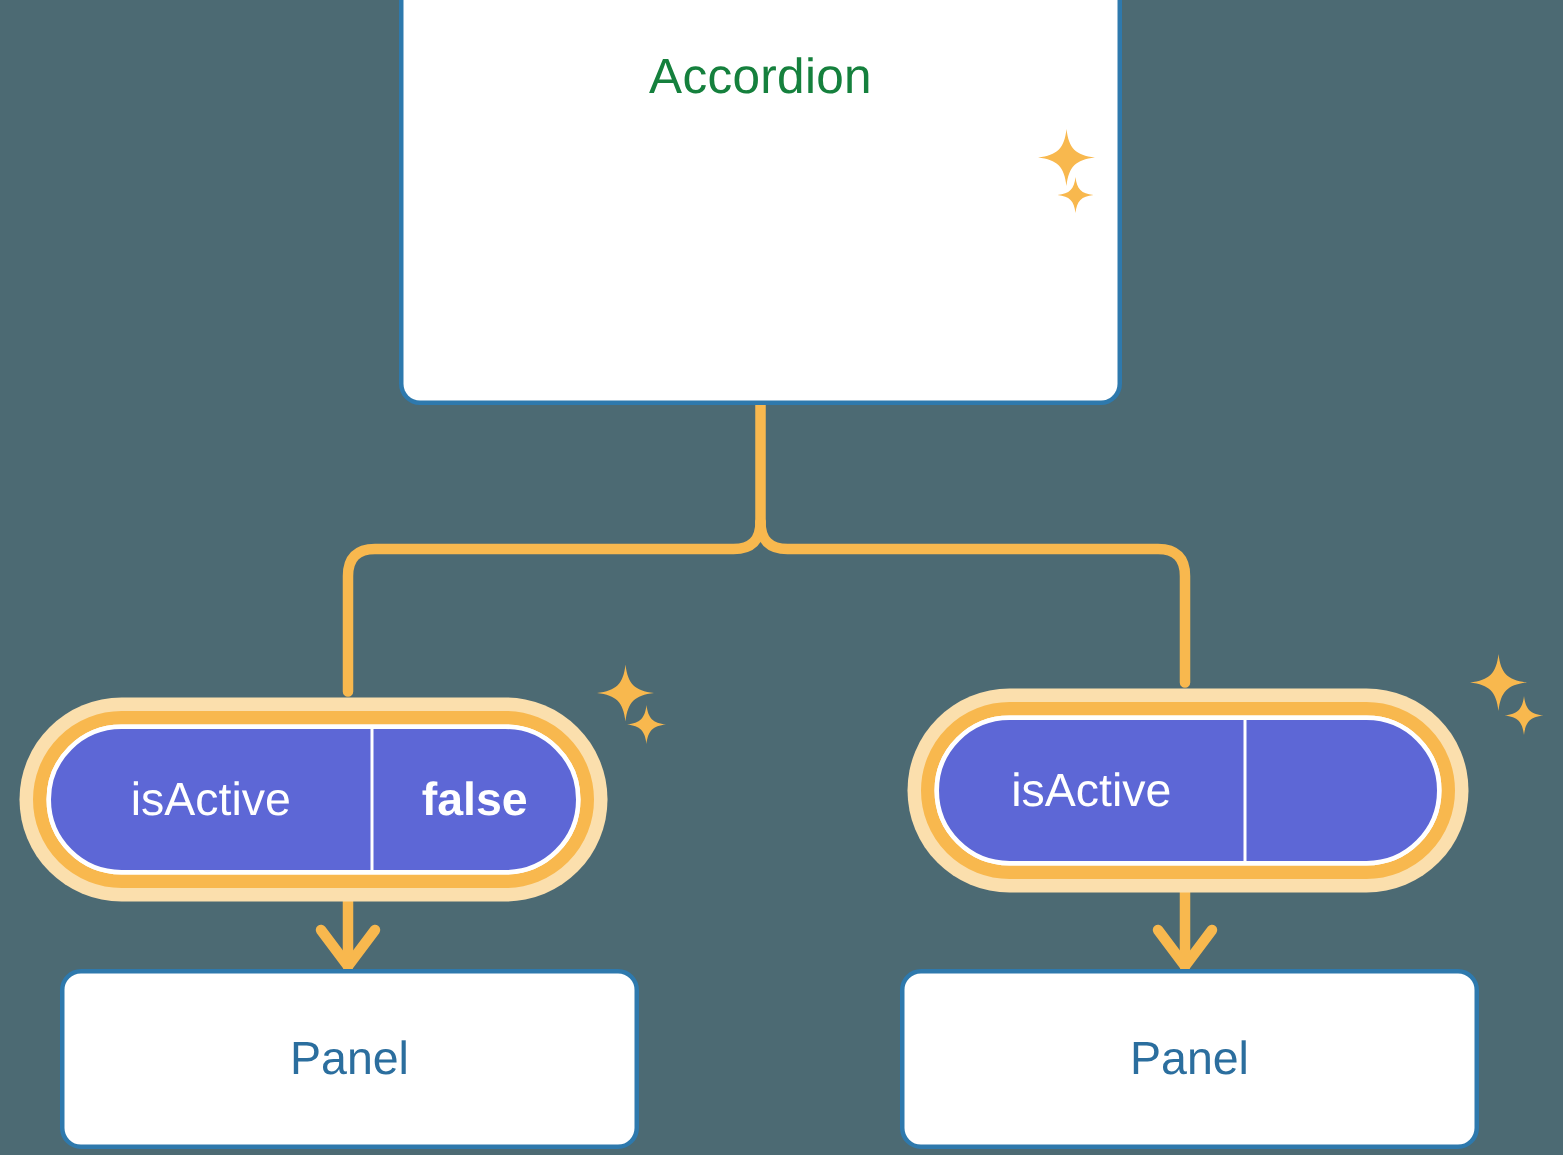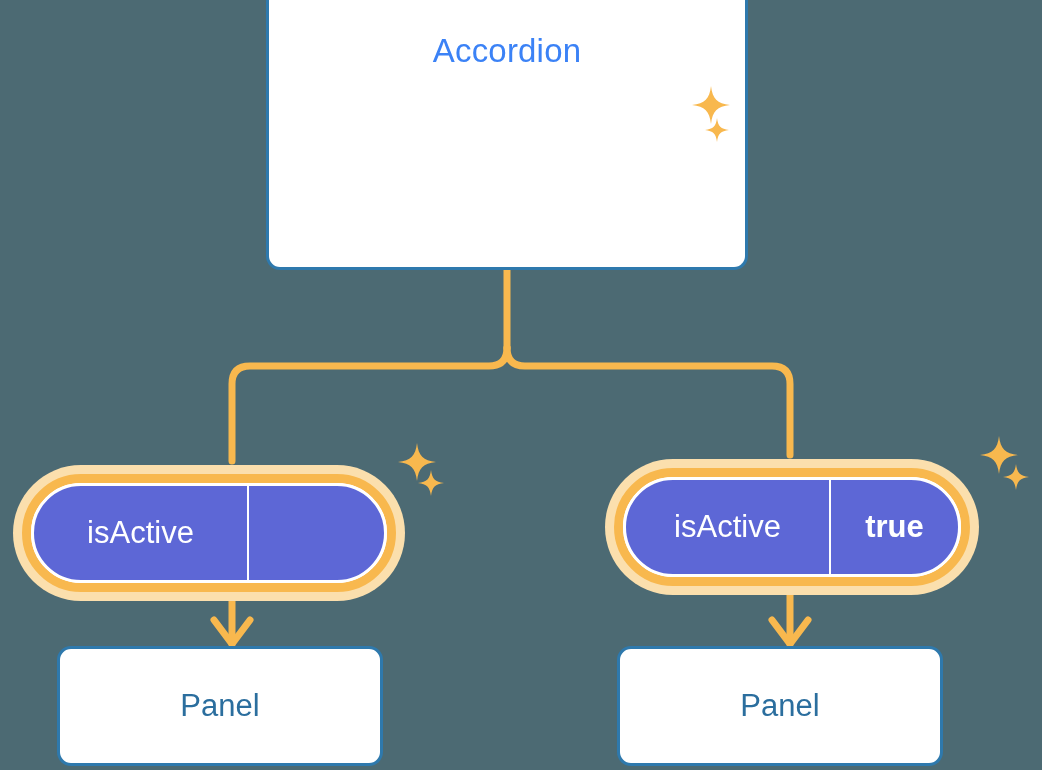--- a/index.html
+++ b/index.html
@@ -45,29 +45,28 @@
     border-top: 0;
     border-top-left-radius: 0;
     border-top-right-radius: 0;
   }
   .card-title {
     position: absolute;
     left: 0;
     right: 0;
     top: 32px;
     text-align: center;
-    color: #3b82f6;
+    color: #15803d;
     font-size: 33px;
     letter-spacing: .2px;
   }
   .panel-card {
-    width: 326px;
+    width: 386px;
     height: 120px;
     top: 646px;
-    margin-left: 17px;
   }
   #panel-left  { left: 40px; }
   #panel-right { left: 600px; }
   .panel-label {
     position: absolute;
     left: 0; right: 0;
     top: 50%;
     transform: translateY(-50%);
     text-align: center;
     color: #2B6E9E;
@@ -187,27 +186,27 @@
   </svg>
 
   <div class="card" id="accordion-card">
     <div class="card-title">Accordion</div>
 
   </div>
 
   <div class="pill pill-purple" id="pill-is-active-false">
     <div class="pill-inner">
       <div class="pill-key">isActive</div>
+      <div class="pill-val">false</div>
     </div>
   </div>
 
   <div class="pill pill-purple" id="pill-is-active-true">
     <div class="pill-inner">
       <div class="pill-key">isActive</div>
-      <div class="pill-val">true</div>
     </div>
   </div>
 
   <div class="card panel-card" id="panel-left">
     <div class="panel-label">Panel</div>
   </div>
 
   <div class="card panel-card" id="panel-right">
     <div class="panel-label">Panel</div>
   </div>

